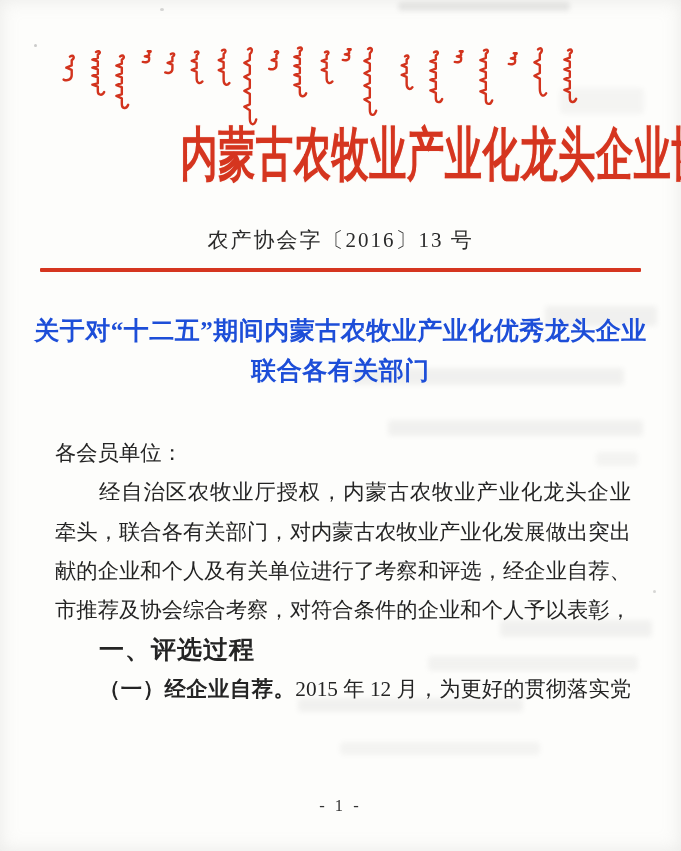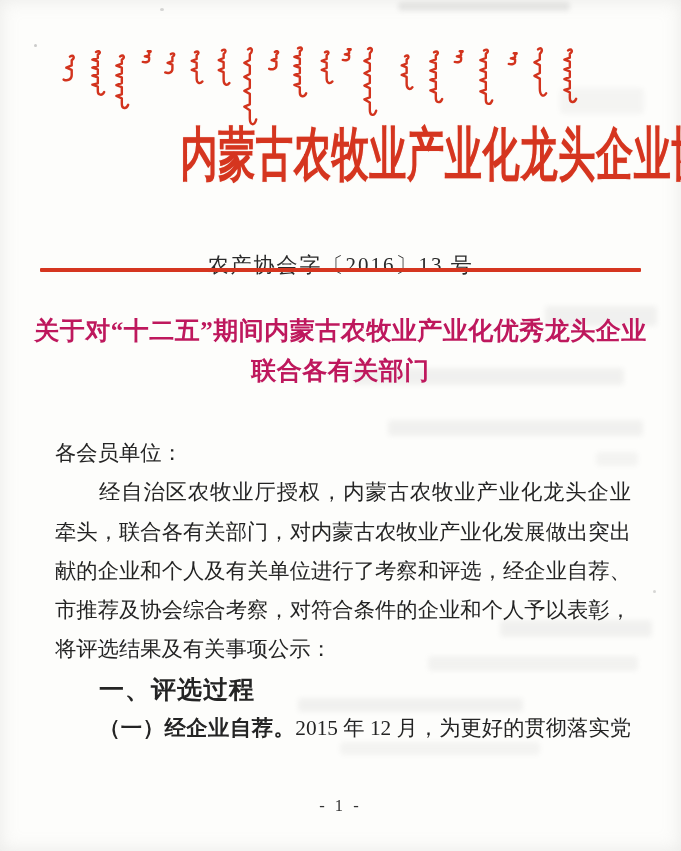--- a/index.html
+++ b/index.html
@@ -19,28 +19,28 @@
   .org-title .scale{
     display:inline-block;
     font-size:58px;font-weight:700;
     color:#d5351f;
     letter-spacing:1px;
     transform:scaleX(.64);transform-origin:center;
     text-shadow:0 0 1px rgba(213,53,31,.55);
   }
   .doc-number{
     position:absolute;top:226px;left:0;width:681px;
-    text-align:center;font-size:21px;letter-spacing:2px;color:#2a2a2a;margin-top:25px;
+    text-align:center;font-size:21px;letter-spacing:2px;color:#2a2a2a;
   }
   .red-rule{position:absolute;top:268px;left:40px;width:601px;height:4px;background:#d5351f;border-radius:1px;}
   
   .doc-title{
     position:absolute;top:311px;left:0;width:681px;
     text-align:center;font-weight:700;font-size:25px;line-height:40px;
-    letter-spacing:.5px;color:#be185d;
+    letter-spacing:.5px;color:#1d4ed8;
   }
   
   .body-block{position:absolute;top:434px;left:55px;width:576px;font-size:21.3px;color:#242424;}
   .line{height:39.3px;line-height:39.3px;overflow:hidden;}
   .just{text-align:justify;text-align-last:justify;}
   .indent{text-indent:44px;}
   .hei{font-family:"Liberation Sans","DejaVu Sans",sans-serif;font-weight:700;letter-spacing:1px;font-size:25px;}
   .kai-bold{font-weight:700;letter-spacing:.5px;}
   
   .page-number{
@@ -120,21 +120,20 @@
     <div>关于对“十二五”期间内蒙古农牧业产业化优秀龙头企业</div>
     <div>联合各有关部门</div>
   </div>
 
   <div class="body-block">
     <div class="line">各会员单位：</div>
     <div class="line just indent">经自治区农牧业厅授权，内蒙古农牧业产业化龙头企业协会</div>
     <div class="line just">牵头，联合各有关部门，对内蒙古农牧业产业化发展做出突出贡</div>
     <div class="line just">献的企业和个人及有关单位进行了考察和评选，经企业自荐、盟</div>
     <div class="line just">市推荐及协会综合考察，对符合条件的企业和个人予以表彰，现</div>
-    <div class="line">将评选结果及有关事项公示：</div>
     <div class="line indent hei">一、评选过程</div>
     <div class="line just indent">
       <span class="kai-bold">（一）经企业自荐。</span><span>2015 年 12 月，为更好的贯彻落实党的十</span>
     </div>
   </div>
 
   <div class="page-number">- 1 -</div>
 
 </div>
 

